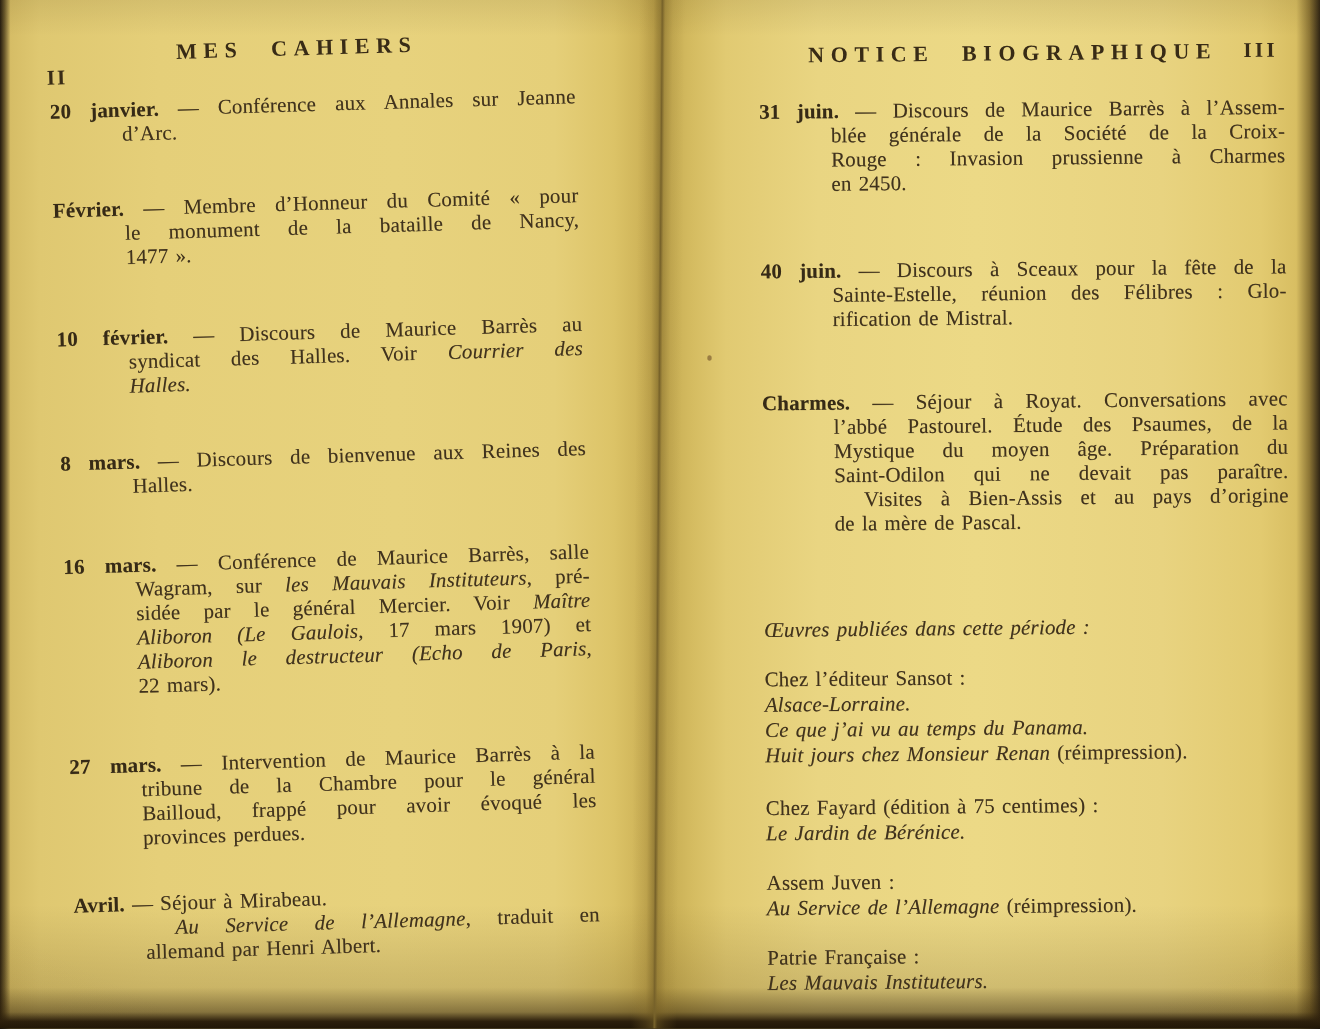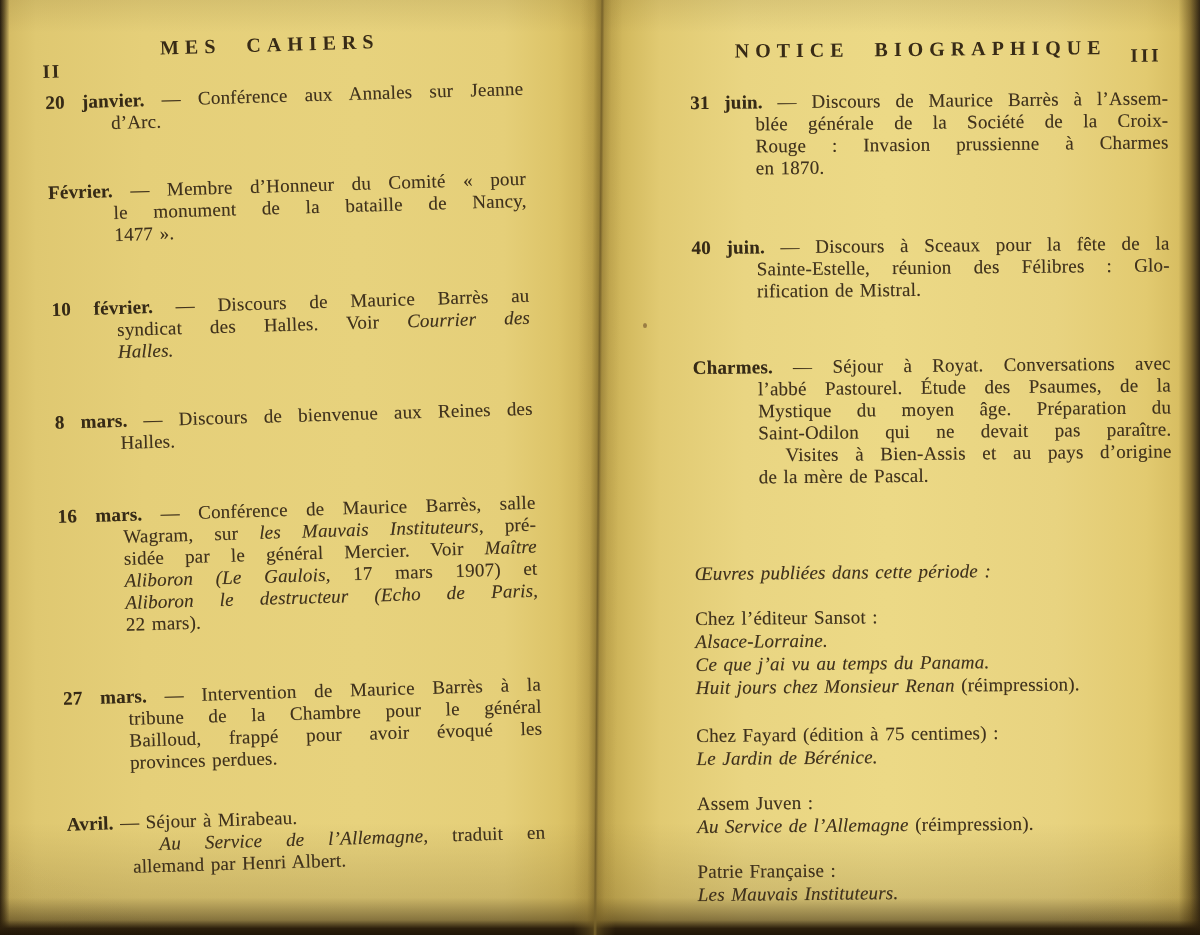--- a/index.html
+++ b/index.html
@@ -42,21 +42,21 @@
   .rot-right{position:absolute;inset:0;transform:rotate(-0.55deg);transform-origin:690px 90px;}
 
   .running-head{
     position:absolute;top:40px;font-weight:bold;font-size:20px;
     letter-spacing:6px;word-spacing:14px;color:#382b16;text-align:center;
   }
   .head-left{left:45px;width:452px;}
   .head-right{left:682px;width:478px;}
   .pagenum{font-weight:bold;font-size:19px;letter-spacing:2px;color:#382b16;}
   .pagenum-left{position:absolute;left:43px;top:61px;}
-  .pagenum-right{position:absolute;right:-2px;top:9px;letter-spacing:3px;font-family:Liberation Serif, serif;}
+  .pagenum-right{position:absolute;right:-2px;top:0;letter-spacing:3px;font-family:Liberation Serif, serif;}
 
   .col{position:absolute;top:0;font-size:19px;letter-spacing:0.2px;word-spacing:1.5px;}
   .col-left{left:45px;width:478px;}
   .col-right{left:690px;width:478px;}
 
   .line{line-height:22px;min-height:22px;}
   .ind1{margin-left:65px;}
   .ind2{margin-left:92px;}
   .just{text-align:justify;text-align-last:justify;}
   .run{text-shadow:0.2px 0.2px 0.3px rgba(50,38,18,0.35);}
@@ -139,21 +139,21 @@
   <div class="rot-right">
     <div class="running-head head-right">
       <span>NOTICE BIOGRAPHIQUE</span>
       <span class="pagenum pagenum-right">III</span>
     </div>
     <div class="col col-right" id="col-right">
         <div class="entry">
           <div class="line just"><span class="run b">31 juin.</span><span class="run r"> — Discours de Maurice Barrès à l’Assem-</span></div>
           <div class="line ind1 just"><span class="run r">blée générale de la Société de la Croix-</span></div>
           <div class="line ind1 just"><span class="run r">Rouge : Invasion prussienne à Charmes</span></div>
-          <div class="line ind1"><span class="run r">en 1870.</span></div>
+          <div class="line ind1"><span class="run r">en 2450.</span></div>
         </div>
         <div class="entry">
           <div class="line just"><span class="run b">40 juin.</span><span class="run r"> — Discours à Sceaux pour la fête de la</span></div>
           <div class="line ind1 just"><span class="run r">Sainte-Estelle, réunion des Félibres : Glo-</span></div>
           <div class="line ind1"><span class="run r">rification de Mistral.</span></div>
         </div>
         <div class="entry">
           <div class="line just"><span class="run b">Charmes.</span><span class="run r"> — Séjour à Royat. Conversations avec</span></div>
           <div class="line ind1 just"><span class="run r">l’abbé Pastourel. Étude des Psaumes, de la</span></div>
           <div class="line ind1 just"><span class="run r">Mystique du moyen âge. Préparation du</span></div>

